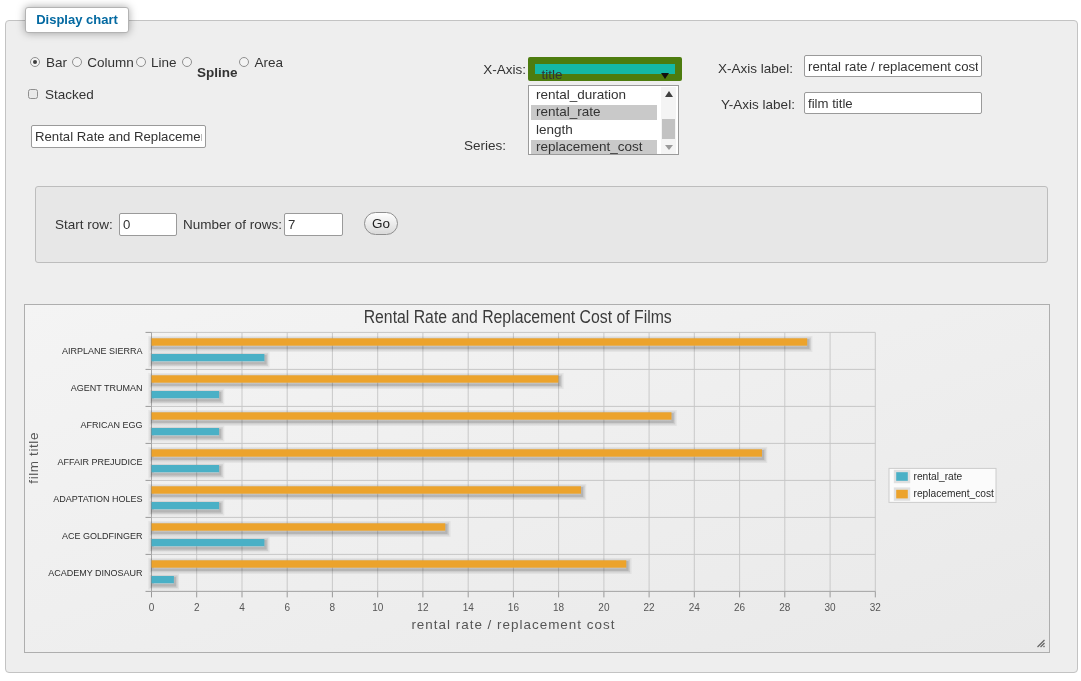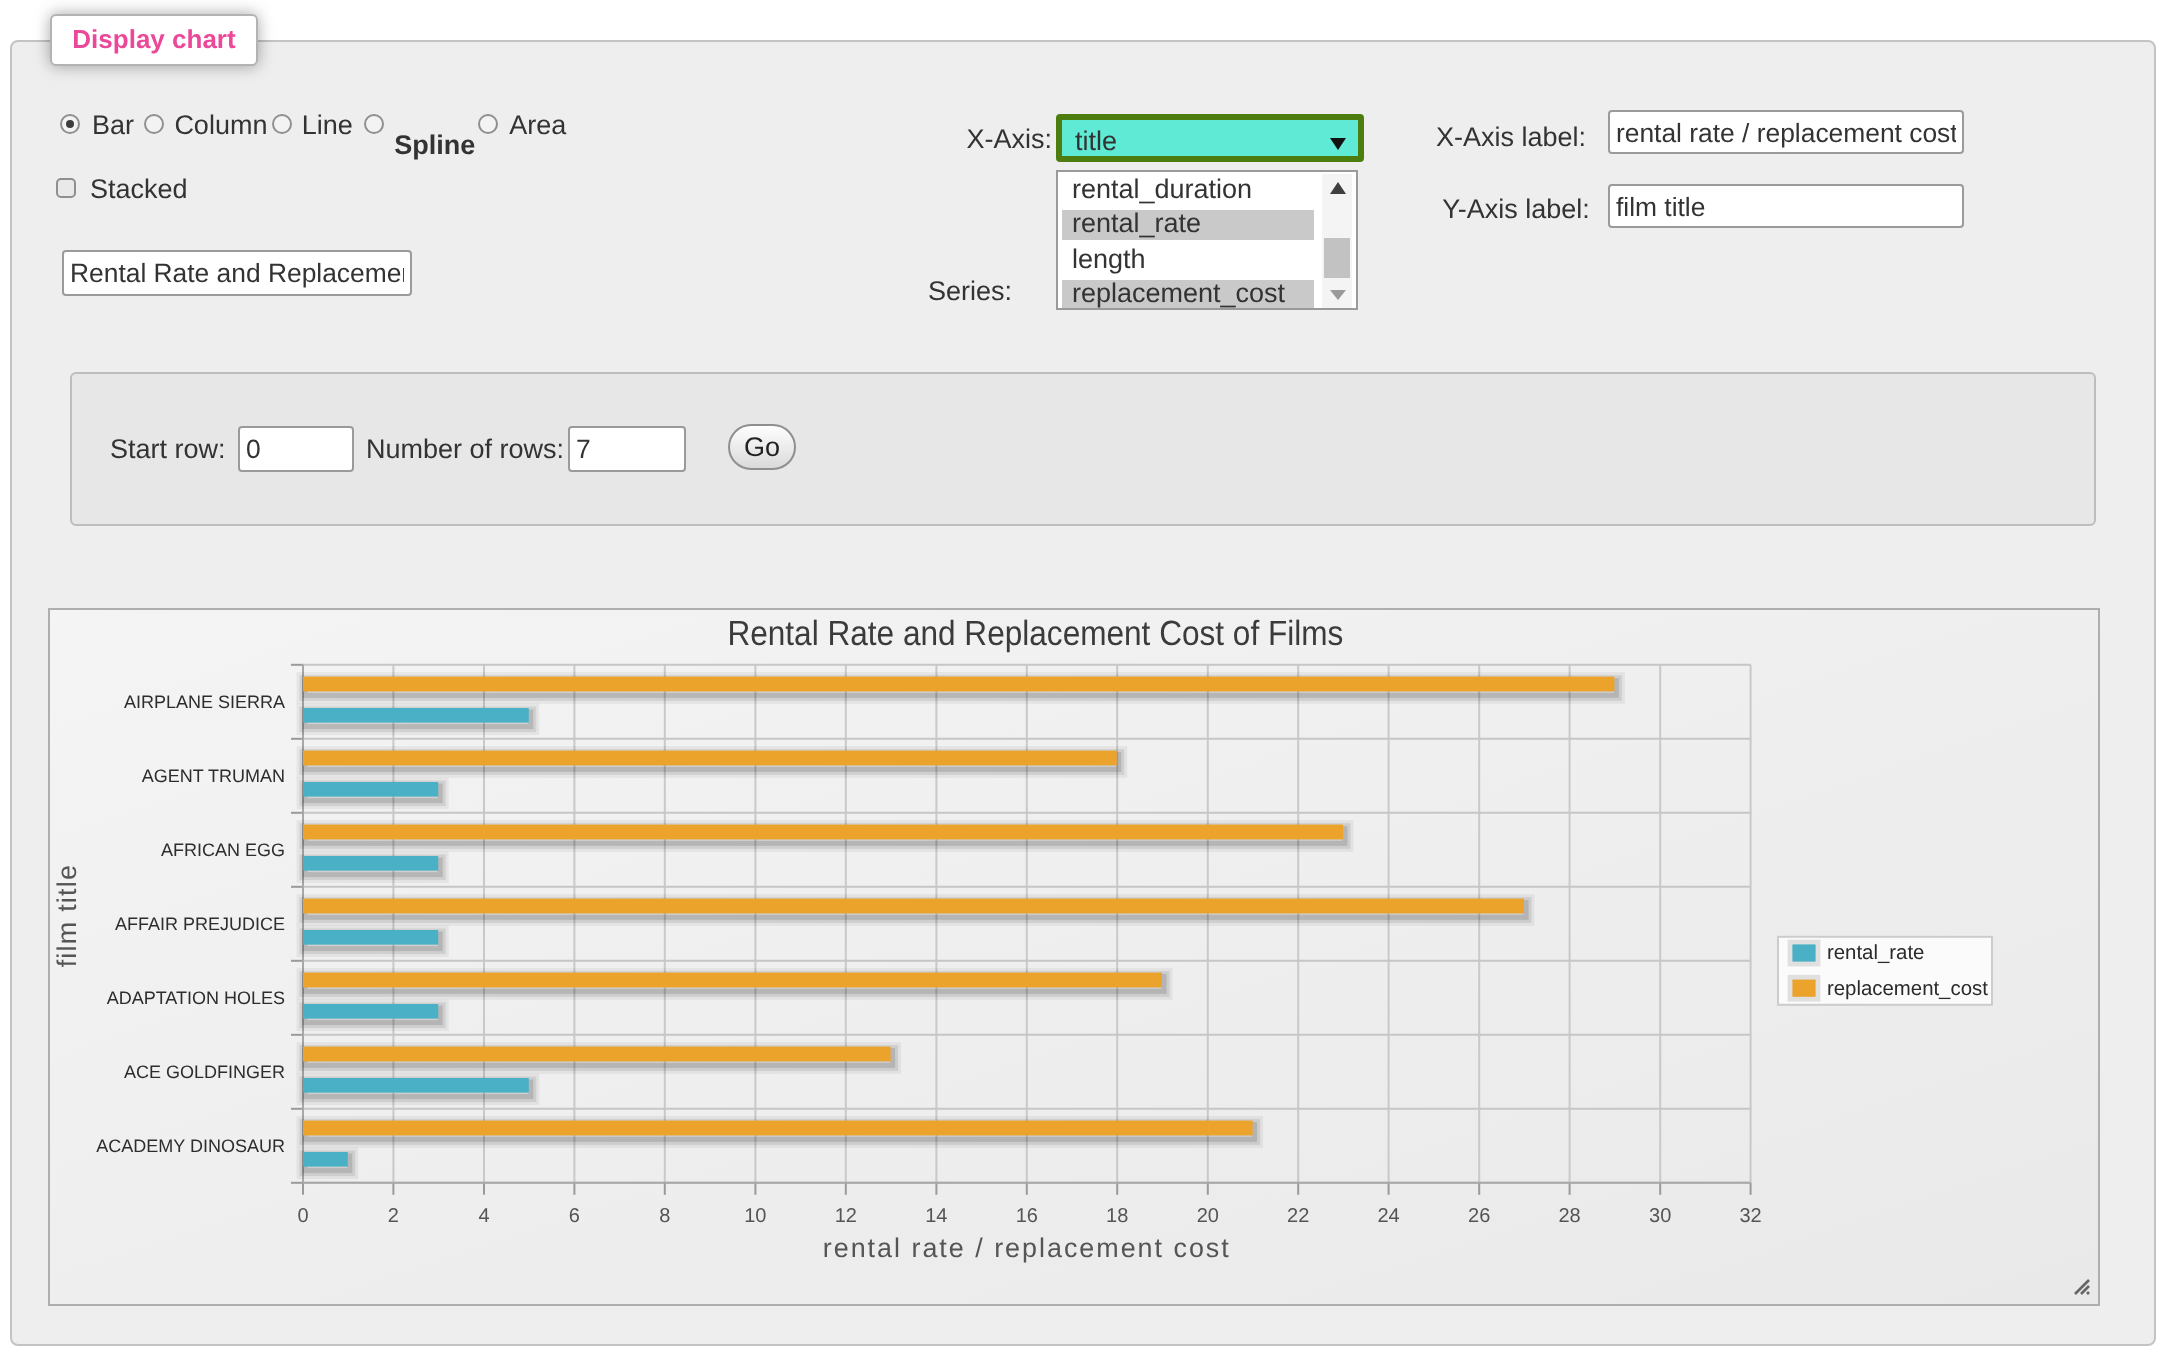--- a/index.html
+++ b/index.html
@@ -2,39 +2,39 @@
 <html><head><meta charset="utf-8"><style>
 * { margin:0; padding:0; box-sizing:border-box; }
 html,body { width:1081px; height:681px; background:#ffffff;
   font-family:"Liberation Sans", sans-serif; font-size:13.5px; color:#333; }
 body { position:relative; overflow:hidden; }
 .abs { position:absolute; }
 #outer { left:5px; top:20px; width:1073px; height:653px; background:#eeeeee;
   border:1px solid #c3c3c3; border-radius:4px; }
 #dlegend { left:25px; top:7px; width:104px; height:26px; background:#ffffff;
   border:1px solid #b3b3b3; border-radius:3px; font-weight:bold; font-size:13px;
-  line-height:24px; text-align:center; color:#ec4899;
+  line-height:24px; text-align:center; color:#0369a1;
   box-shadow:0 0 8px rgba(0,0,0,0.35); z-index:5; }
 .rlabel { color:#333; }
 .radio { position:absolute; width:10px; height:10px; border:1px solid #8f8f8f;
   border-radius:50%; background:#f3f3f3; }
 .radio.on::after { content:""; position:absolute; left:2px; top:2px; width:4px;
   height:4px; border-radius:50%; background:#3d3d3d; }
 .cbox { position:absolute; width:10px; height:10px; border:1px solid #8f8f8f;
   border-radius:2.5px; background:#e9e9e9; }
 input[type=text] { font-family:"Liberation Sans", sans-serif; font-size:13.2px;
   color:#333; border:1px solid #9a9a9a; border-radius:2px; background:#fff;
   padding:0 3px; outline:none; }
 #titleinput { left:31px; top:125px; width:175px; height:23px; }
 #xaxislab { left:804px; top:55px; width:178px; height:22px; }
 #yaxislab { left:804px; top:92px; width:178px; height:22px; }
 #startrow { left:119px; top:212.5px; width:57.5px; height:23.5px; }
 #numrows { left:284px; top:212.5px; width:59px; height:23.5px; }
-.sel { left:528px; top:57px; width:154px; height:24px; background:#5eead4;
-  border:3px solid #4d7c0f; border-radius:2px; line-height:21px; padding-left:6.5px; }
+.sel { left:528px; top:57px; width:154px; height:24px; background:#14b8a6;
+  border:7px solid #4d7c0f; border-radius:2px; line-height:21px; padding-left:6.5px; }
 .sel .arr { position:absolute; right:6px; top:8.8px; width:0; height:0;
   border-left:4.2px solid transparent; border-right:4.2px solid transparent;
   border-top:6px solid #111; }
 #listbox { left:528px; top:85px; width:150.5px; height:70px; background:#fff;
   border:1px solid #9a9a9a; overflow:hidden; padding-top:2px; }
 .lrow { height:14.5px; line-height:14.6px; padding-left:5px; margin:0 21px 2.9px 2px;
   white-space:nowrap; overflow:visible; }
 .lrow.selected { background:#c9c9c9; }
 #lscroll { position:absolute; right:1.5px; top:1px; width:15px; height:66.5px;
   background:#f4f4f4; }

